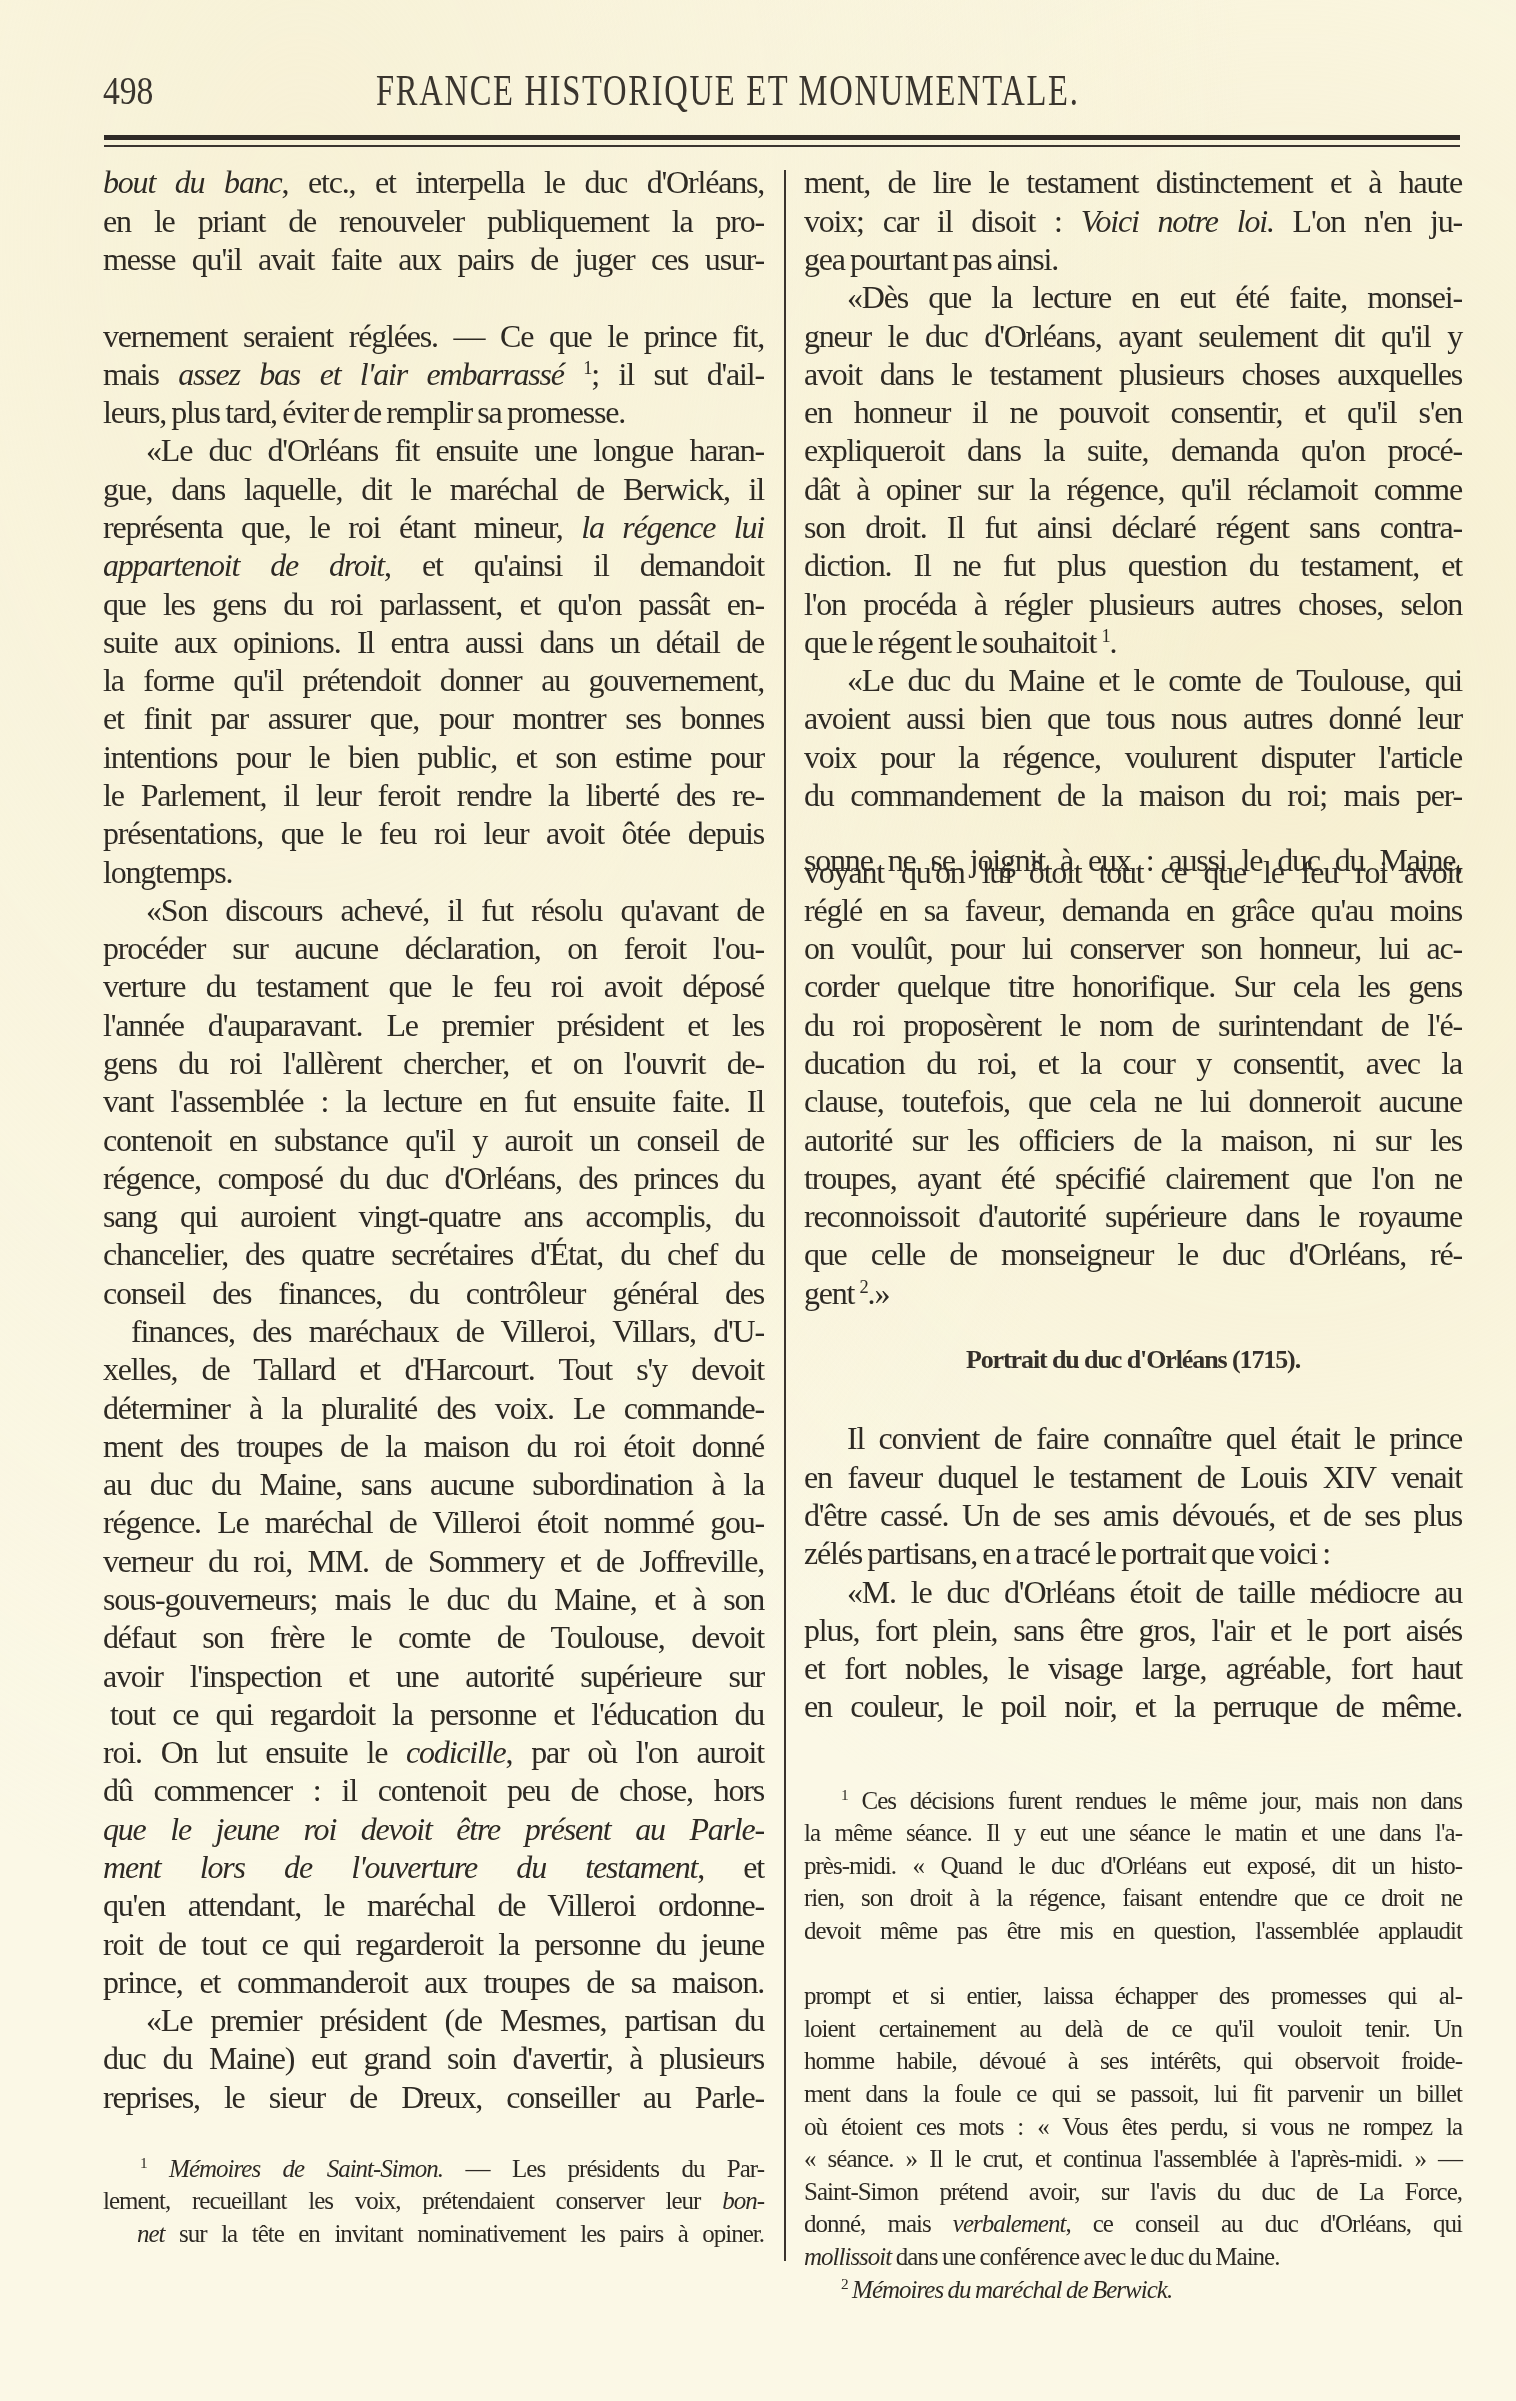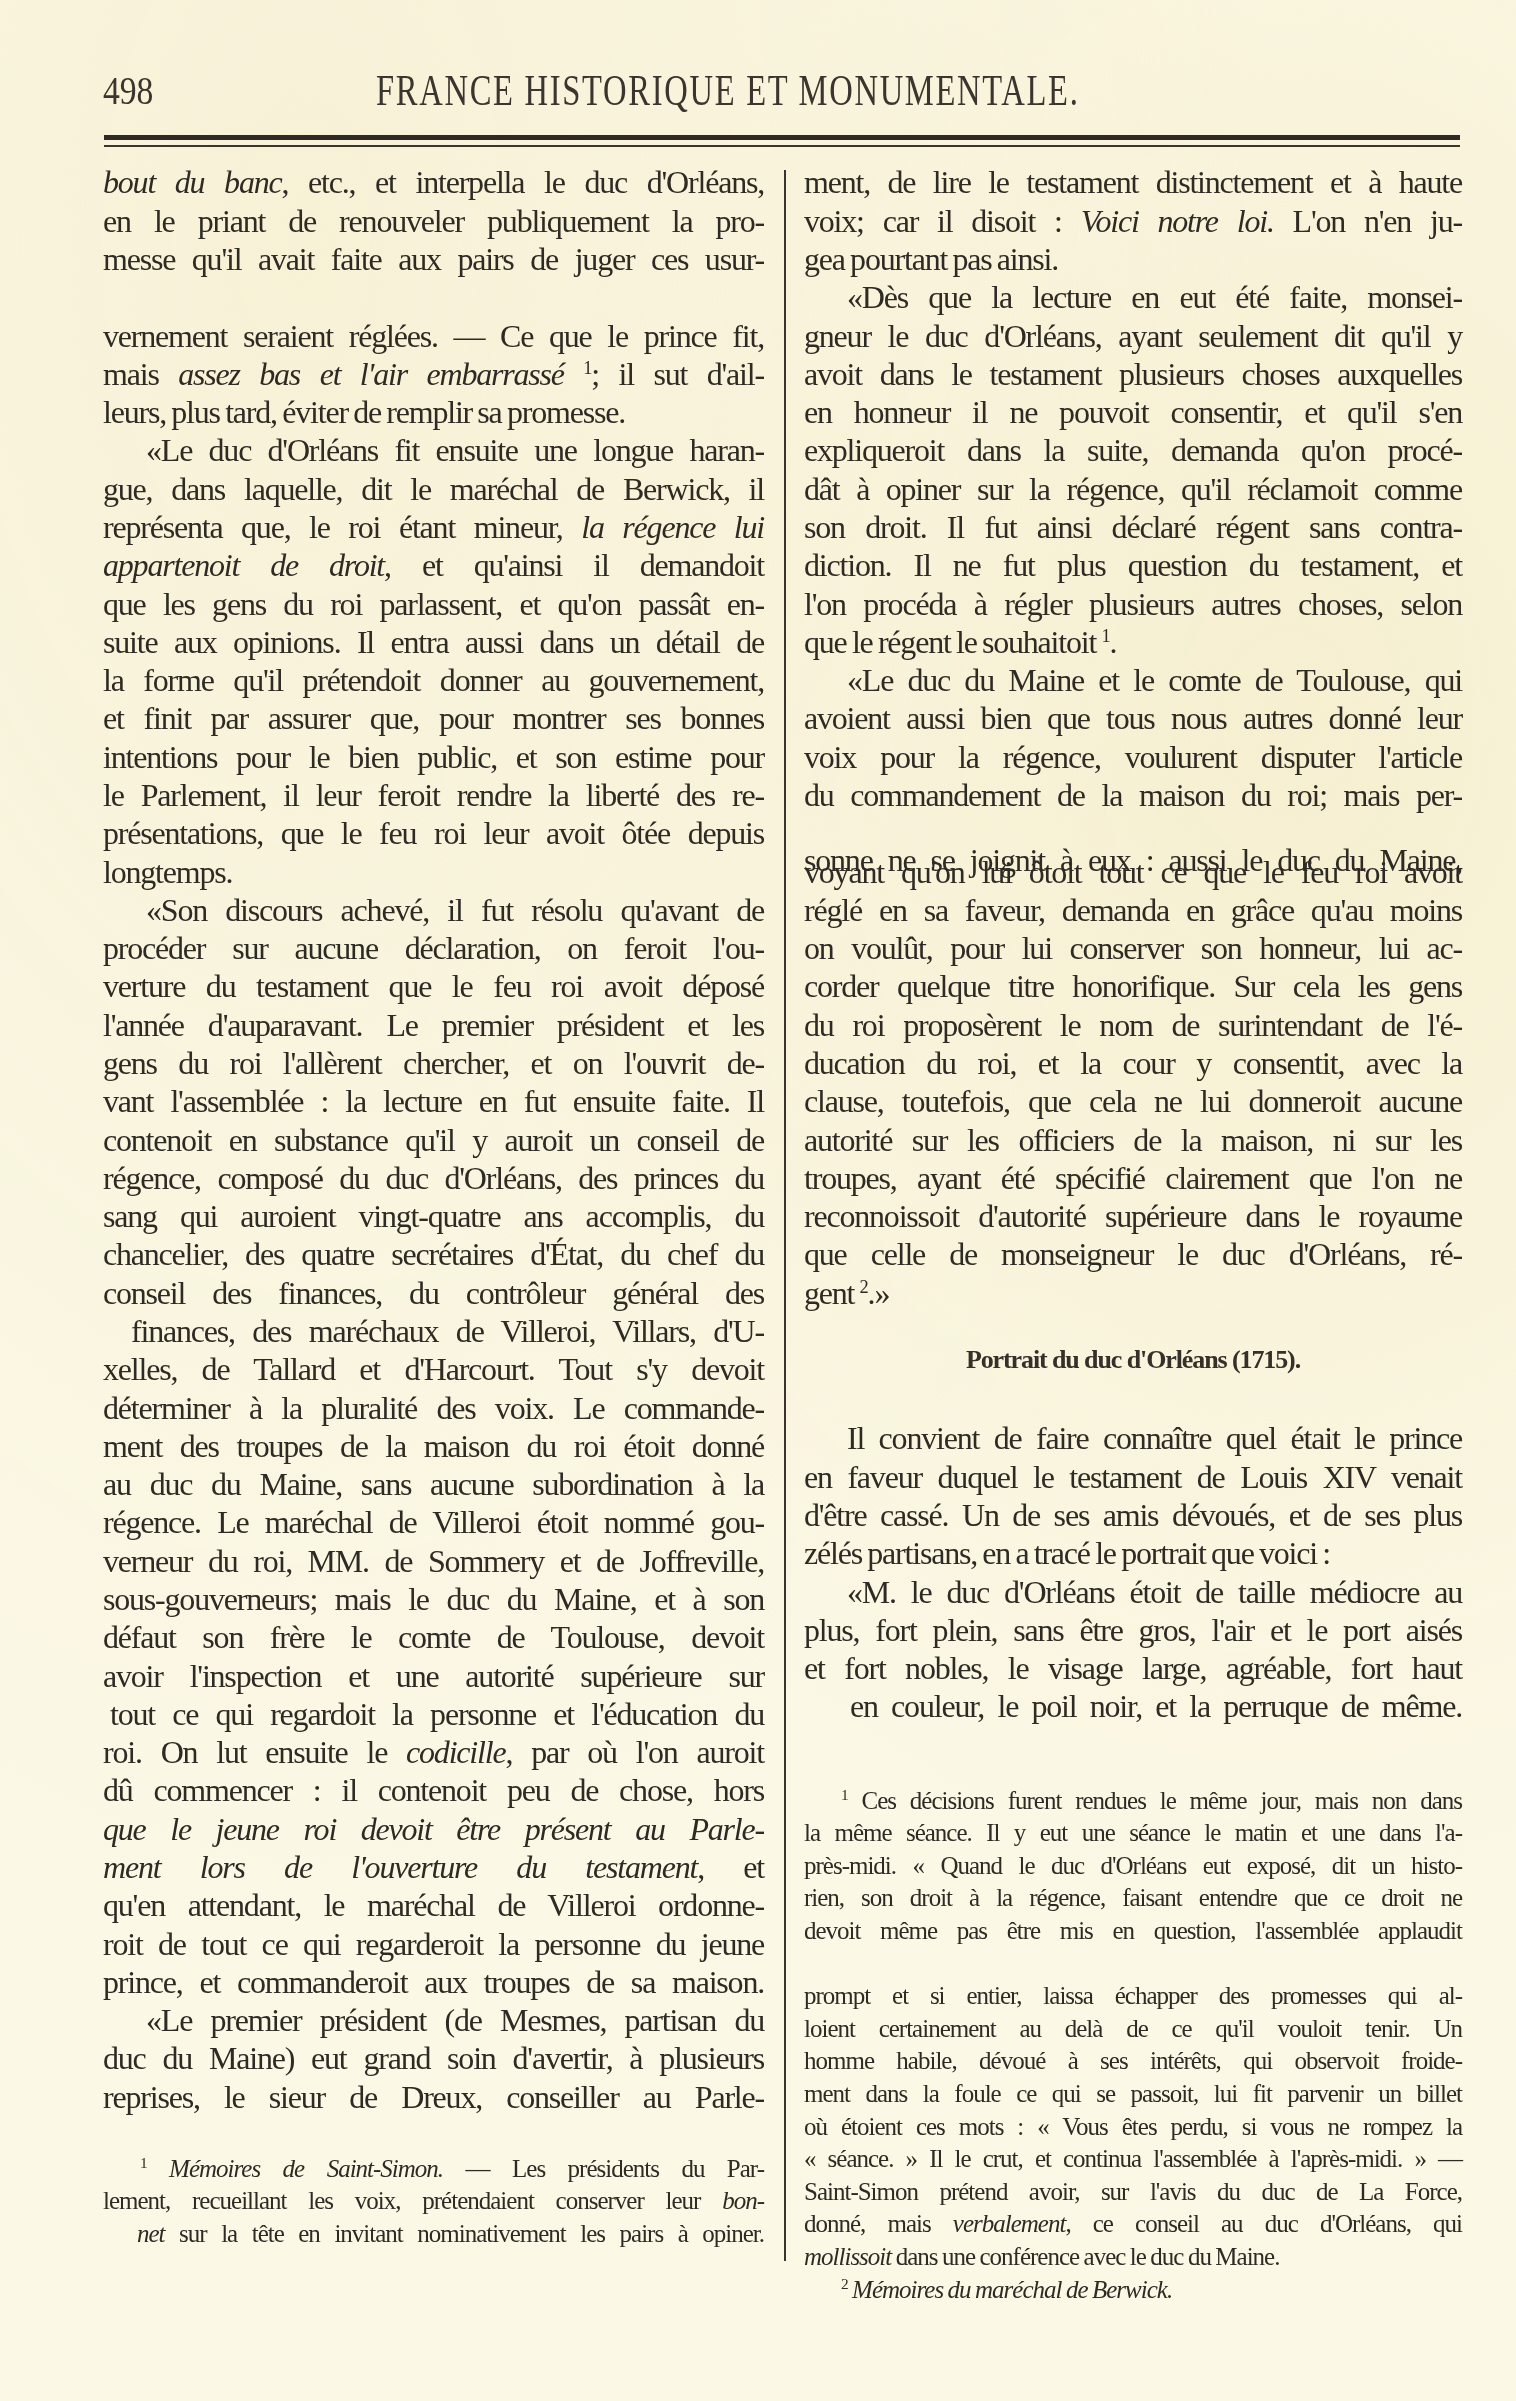--- a/index.html
+++ b/index.html
@@ -151,21 +151,21 @@
       <div class="line" style="top: 1235px;"><span>que celle de monseigneur le duc d'Orléans, ré-</span></div>
       <div class="line last" style="top: 1274px;"><span>gent </span><sup>2</sup><span>.»</span></div>
       <div class="section-heading" style="top: 1344px;">Portrait du duc d'Orléans (1715).</div>
       <div class="line indent" style="top: 1419px;"><span>Il convient de faire connaître quel était le prince</span></div>
       <div class="line" style="top: 1458px;"><span>en faveur duquel le testament de Louis XIV venait</span></div>
       <div class="line" style="top: 1496px;"><span>d'être cassé. Un de ses amis dévoués, et de ses plus</span></div>
       <div class="line last" style="top: 1534px;"><span>zélés partisans, en a tracé le portrait que voici :</span></div>
       <div class="line indent" style="top: 1573px;"><span>«M. le duc d'Orléans étoit de taille médiocre au</span></div>
       <div class="line" style="top: 1611px;"><span>plus, fort plein, sans être gros, l'air et le port aisés</span></div>
       <div class="line" style="top: 1649px;"><span>et fort nobles, le visage large, agréable, fort haut</span></div>
-      <div class="line" style="top: 1687px; margin-left: 46px;"><span>en couleur, le poil noir, et la perruque de même.</span></div>
+      <div class="line" style="top: 1687px;"><span>en couleur, le poil noir, et la perruque de même.</span></div>
       <div class="fn indent" style="top: 1785px;"><sup>1</sup><span> Ces décisions furent rendues le même jour, mais non dans</span></div>
       <div class="fn" style="top: 1817px;"><span>la même séance. Il y eut une séance le matin et une dans l'a-</span></div>
       <div class="fn" style="top: 1850px;"><span>près-midi. « Quand le duc d'Orléans eut exposé, dit un histo-</span></div>
       <div class="fn" style="top: 1882px;"><span>rien, son droit à la régence, faisant entendre que ce droit ne</span></div>
       <div class="fn" style="top: 1915px;"><span>devoit même pas être mis en question, l'assemblée applaudit</span></div>
       <div class="fn" style="top: 1980px;"><span>prompt et si entier, laissa échapper des promesses qui al-</span></div>
       <div class="fn" style="top: 2013px;"><span>loient certainement au delà de ce qu'il vouloit tenir. Un</span></div>
       <div class="fn" style="top: 2045px;"><span>homme habile, dévoué à ses intérêts, qui observoit froide-</span></div>
       <div class="fn" style="top: 2078px;"><span>ment dans la foule ce qui se passoit, lui fit parvenir un billet</span></div>
       <div class="fn" style="top: 2111px;"><span>où étoient ces mots : « Vous êtes perdu, si vous ne rompez la</span></div>

